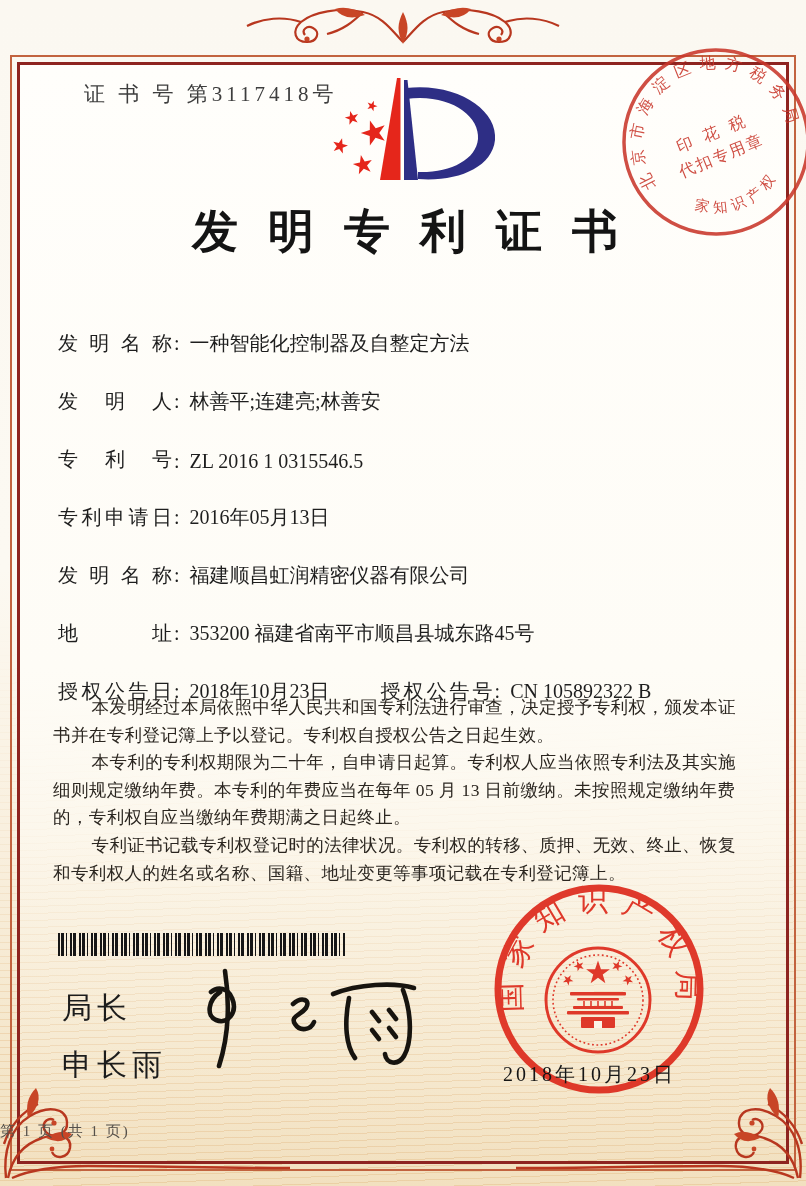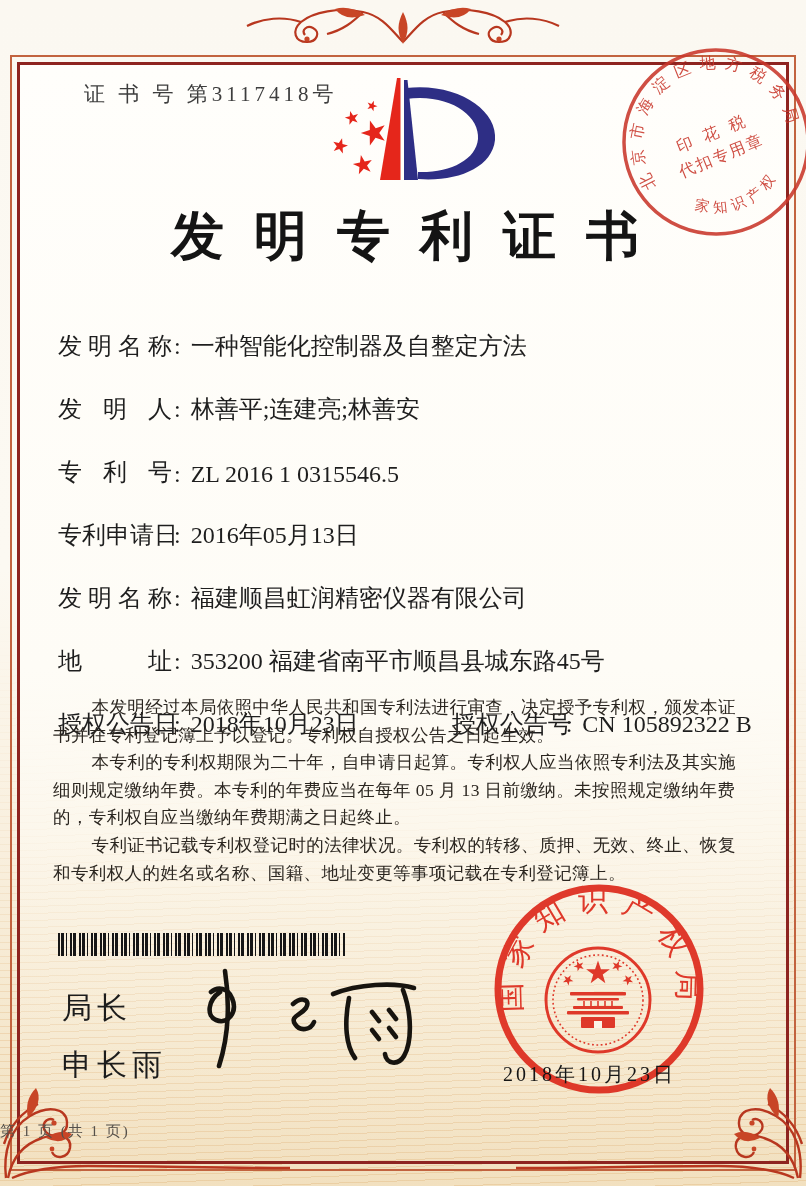--- a/index.html
+++ b/index.html
@@ -18,28 +18,28 @@
   .frame-outer{position:absolute;left:10px;right:10px;top:55px;bottom:15px;border:2px solid #c2633f;z-index:3;}
   .frame-inner{position:absolute;left:17px;right:17px;top:62px;bottom:22px;border:3px solid #8e2420;z-index:3;}
   .orn{position:absolute;z-index:4;pointer-events:none;}
   .orn-top{left:243px;top:2px;}
   .orn-bl{left:0px;bottom:2px;}
   .orn-br{right:0px;bottom:2px;transform:scaleX(-1);}
   .content{position:absolute;inset:0;z-index:10;}
   .cert-no{position:absolute;left:84px;top:80px;font-size:21px;letter-spacing:4px;color:#3d3d3d;}
   .logo{position:absolute;left:322px;top:58px;}
   .stamp{position:absolute;left:618px;top:44px;transform:rotate(-22deg);opacity:.88;}
-  .title{position:absolute;left:4px;right:0;top:201px;text-align:center;font-size:53px;font-weight:bold;
+  .title{position:absolute;left:4px;right:0;top:201px;text-align:center;font-size:46px;font-weight:bold;
          letter-spacing:30px;text-indent:30px;color:#141414;}
-  .fields{position:absolute;left:58px;top:330px;width:700px;font-size:24px;color:#1e1e1e;}
+  .fields{position:absolute;left:58px;top:330px;width:700px;font-size:20px;color:#1e1e1e;}
   .frow{margin-bottom:31px;white-space:nowrap;}
   .flabel{display:inline-block;width:114px;text-align:justify;text-align-last:justify;text-justify:inter-character;vertical-align:bottom;}
   .fcolon{margin:0 10px 0 2px;}
   .fgroup2{margin-left:46px;}
-  .fgroup2 .flabel{width:112px;margin-left:41px;}
+  .fgroup2 .flabel{width:112px;}
   .paras{position:absolute;left:53px;top:694px;width:694px;font-size:17.5px;line-height:27.6px;
          color:#2b2620;letter-spacing:.4px;}
   .paras p{margin:0;text-indent:2.2em;}
   .barcode{position:absolute;left:58px;top:933px;width:287px;height:23px;
          background:repeating-linear-gradient(90deg,#161616 0 2px,rgba(0,0,0,0) 2px 3.5px,#161616 3.5px 6.5px,rgba(0,0,0,0) 6.5px 8px,#161616 8px 9px,rgba(0,0,0,0) 9px 12.5px,#161616 12.5px 14px,rgba(0,0,0,0) 14px 15.5px,#161616 15.5px 18px,rgba(0,0,0,0) 18px 21px);}
   .signer{position:absolute;left:62px;top:988px;font-size:30px;color:#1c1c1c;}
   .signer div{margin-bottom:16px;letter-spacing:5px;}
   .signature{position:absolute;left:198px;top:966px;}
   .seal{position:absolute;left:488px;top:878px;z-index:20;}
   .seal-date{position:absolute;left:503px;top:1061px;z-index:30;font-size:20px;letter-spacing:3px;color:#161616;}

